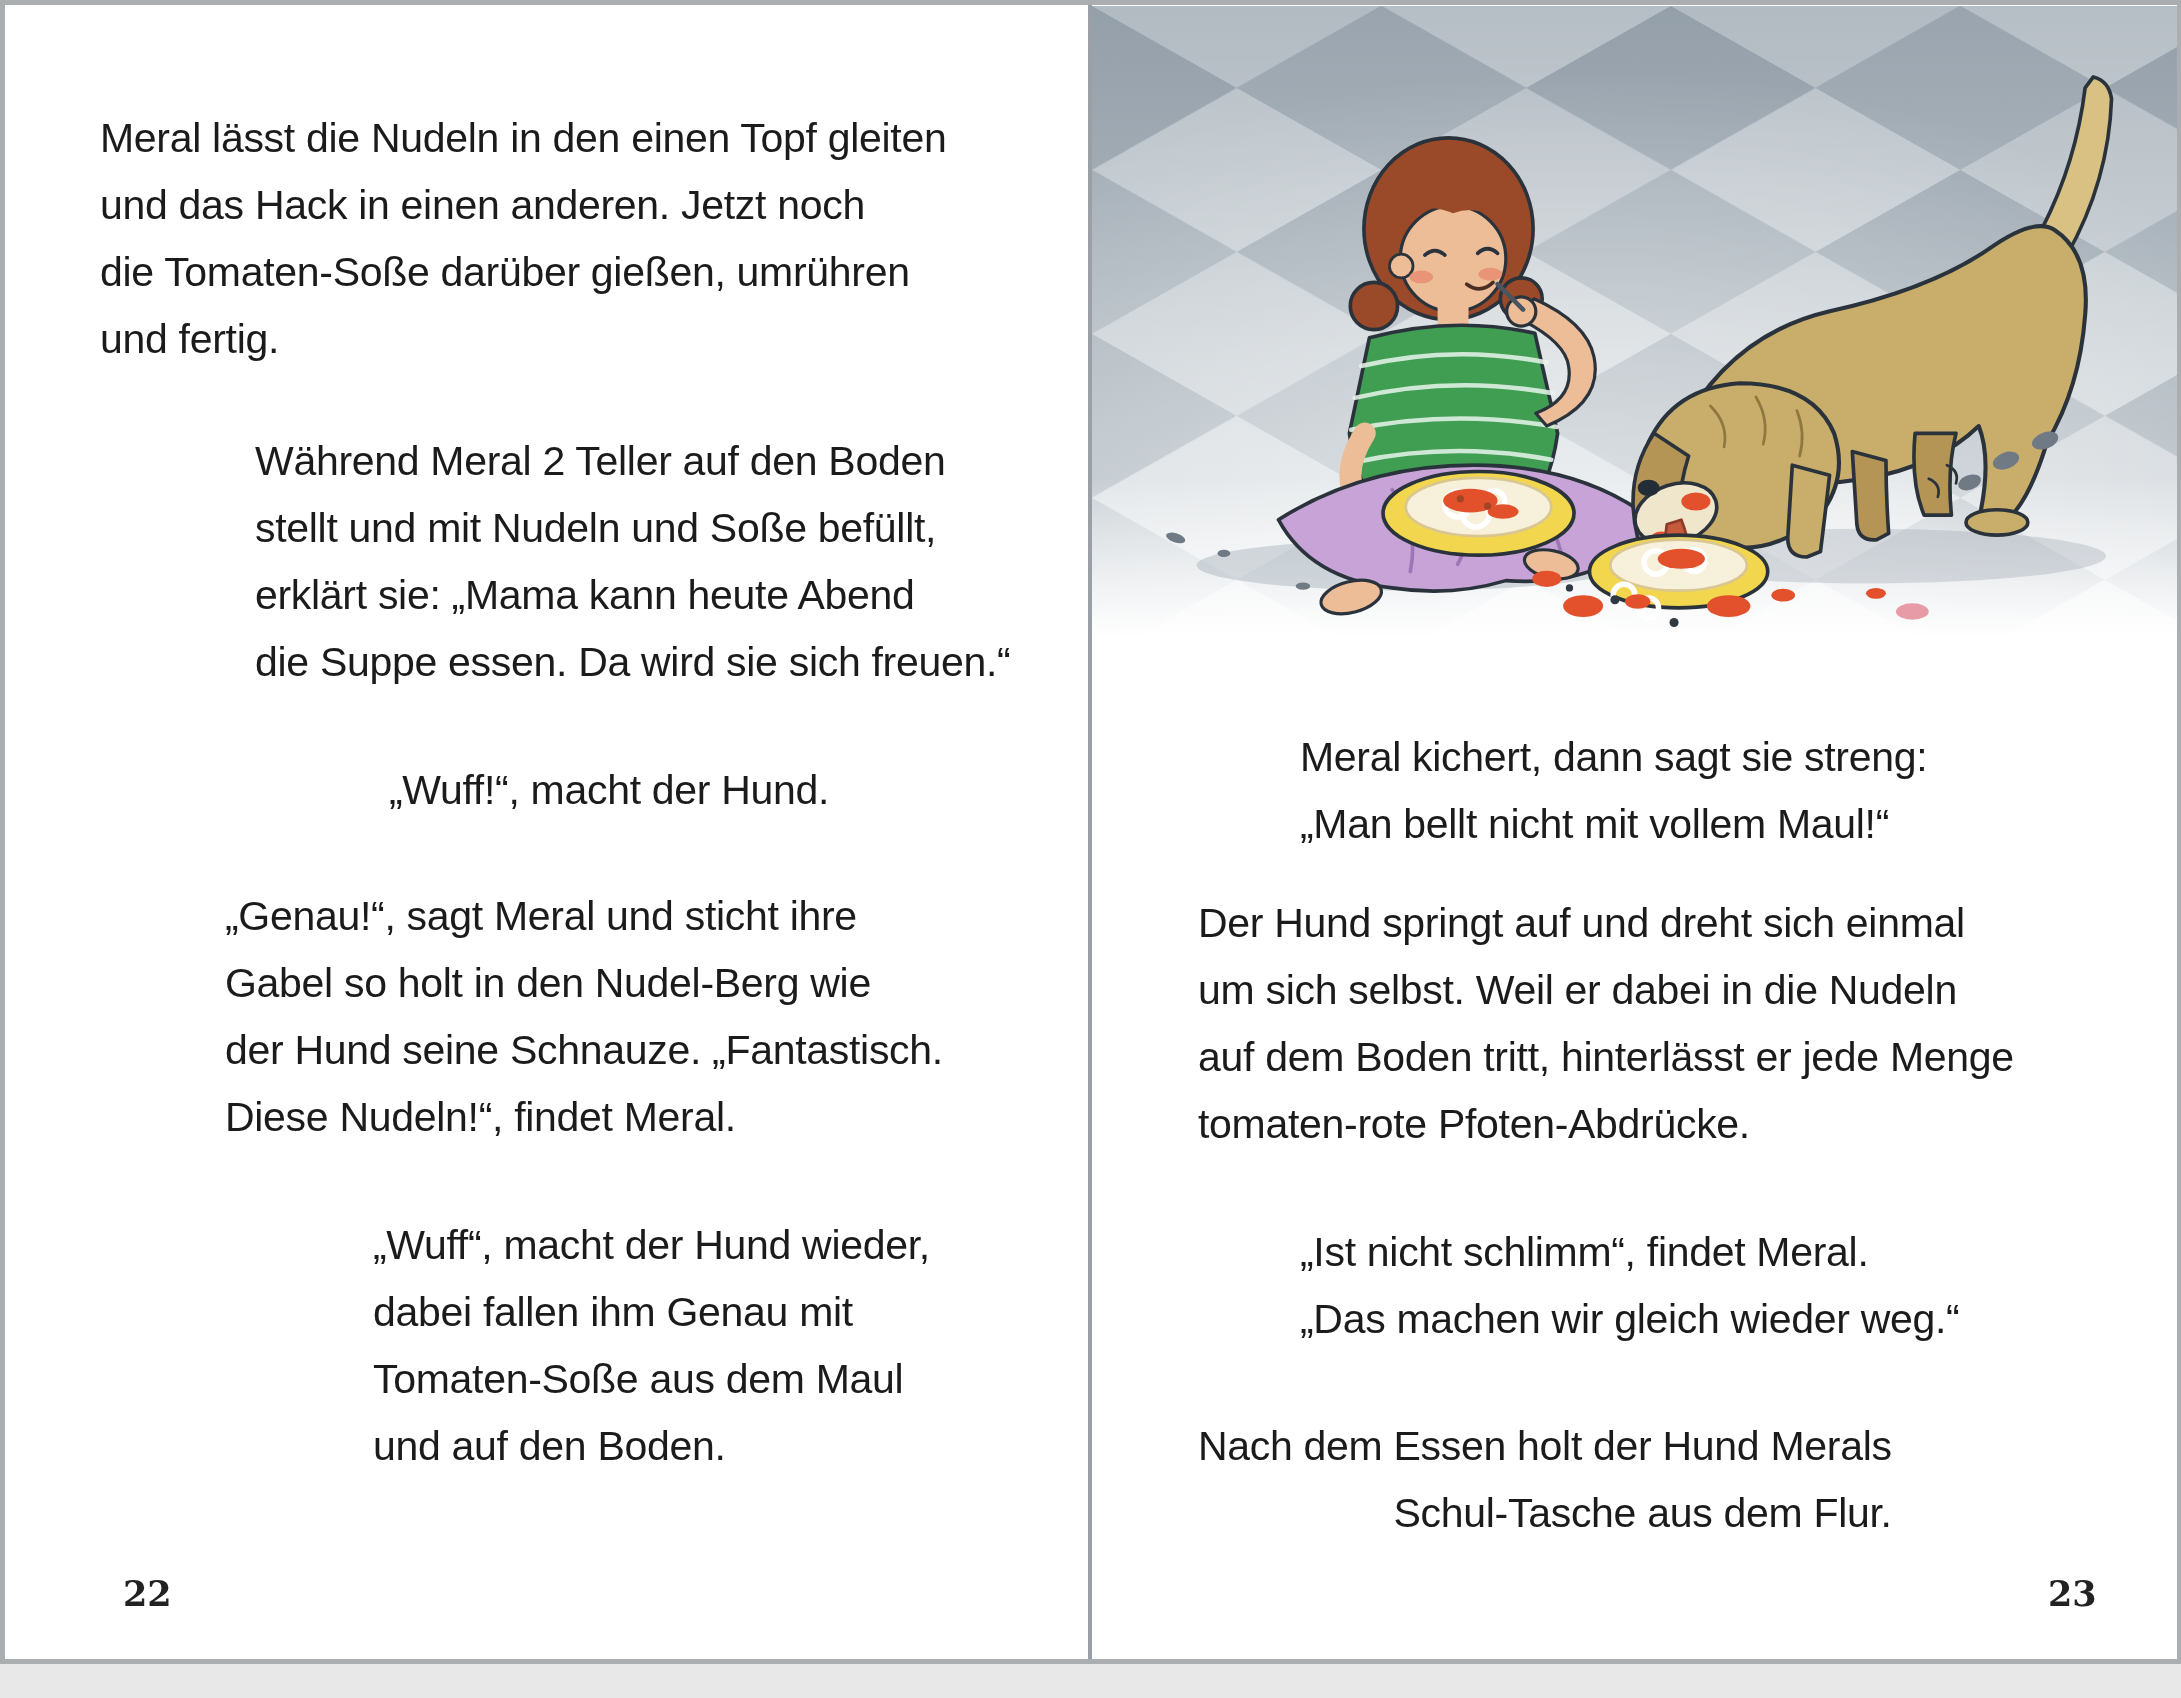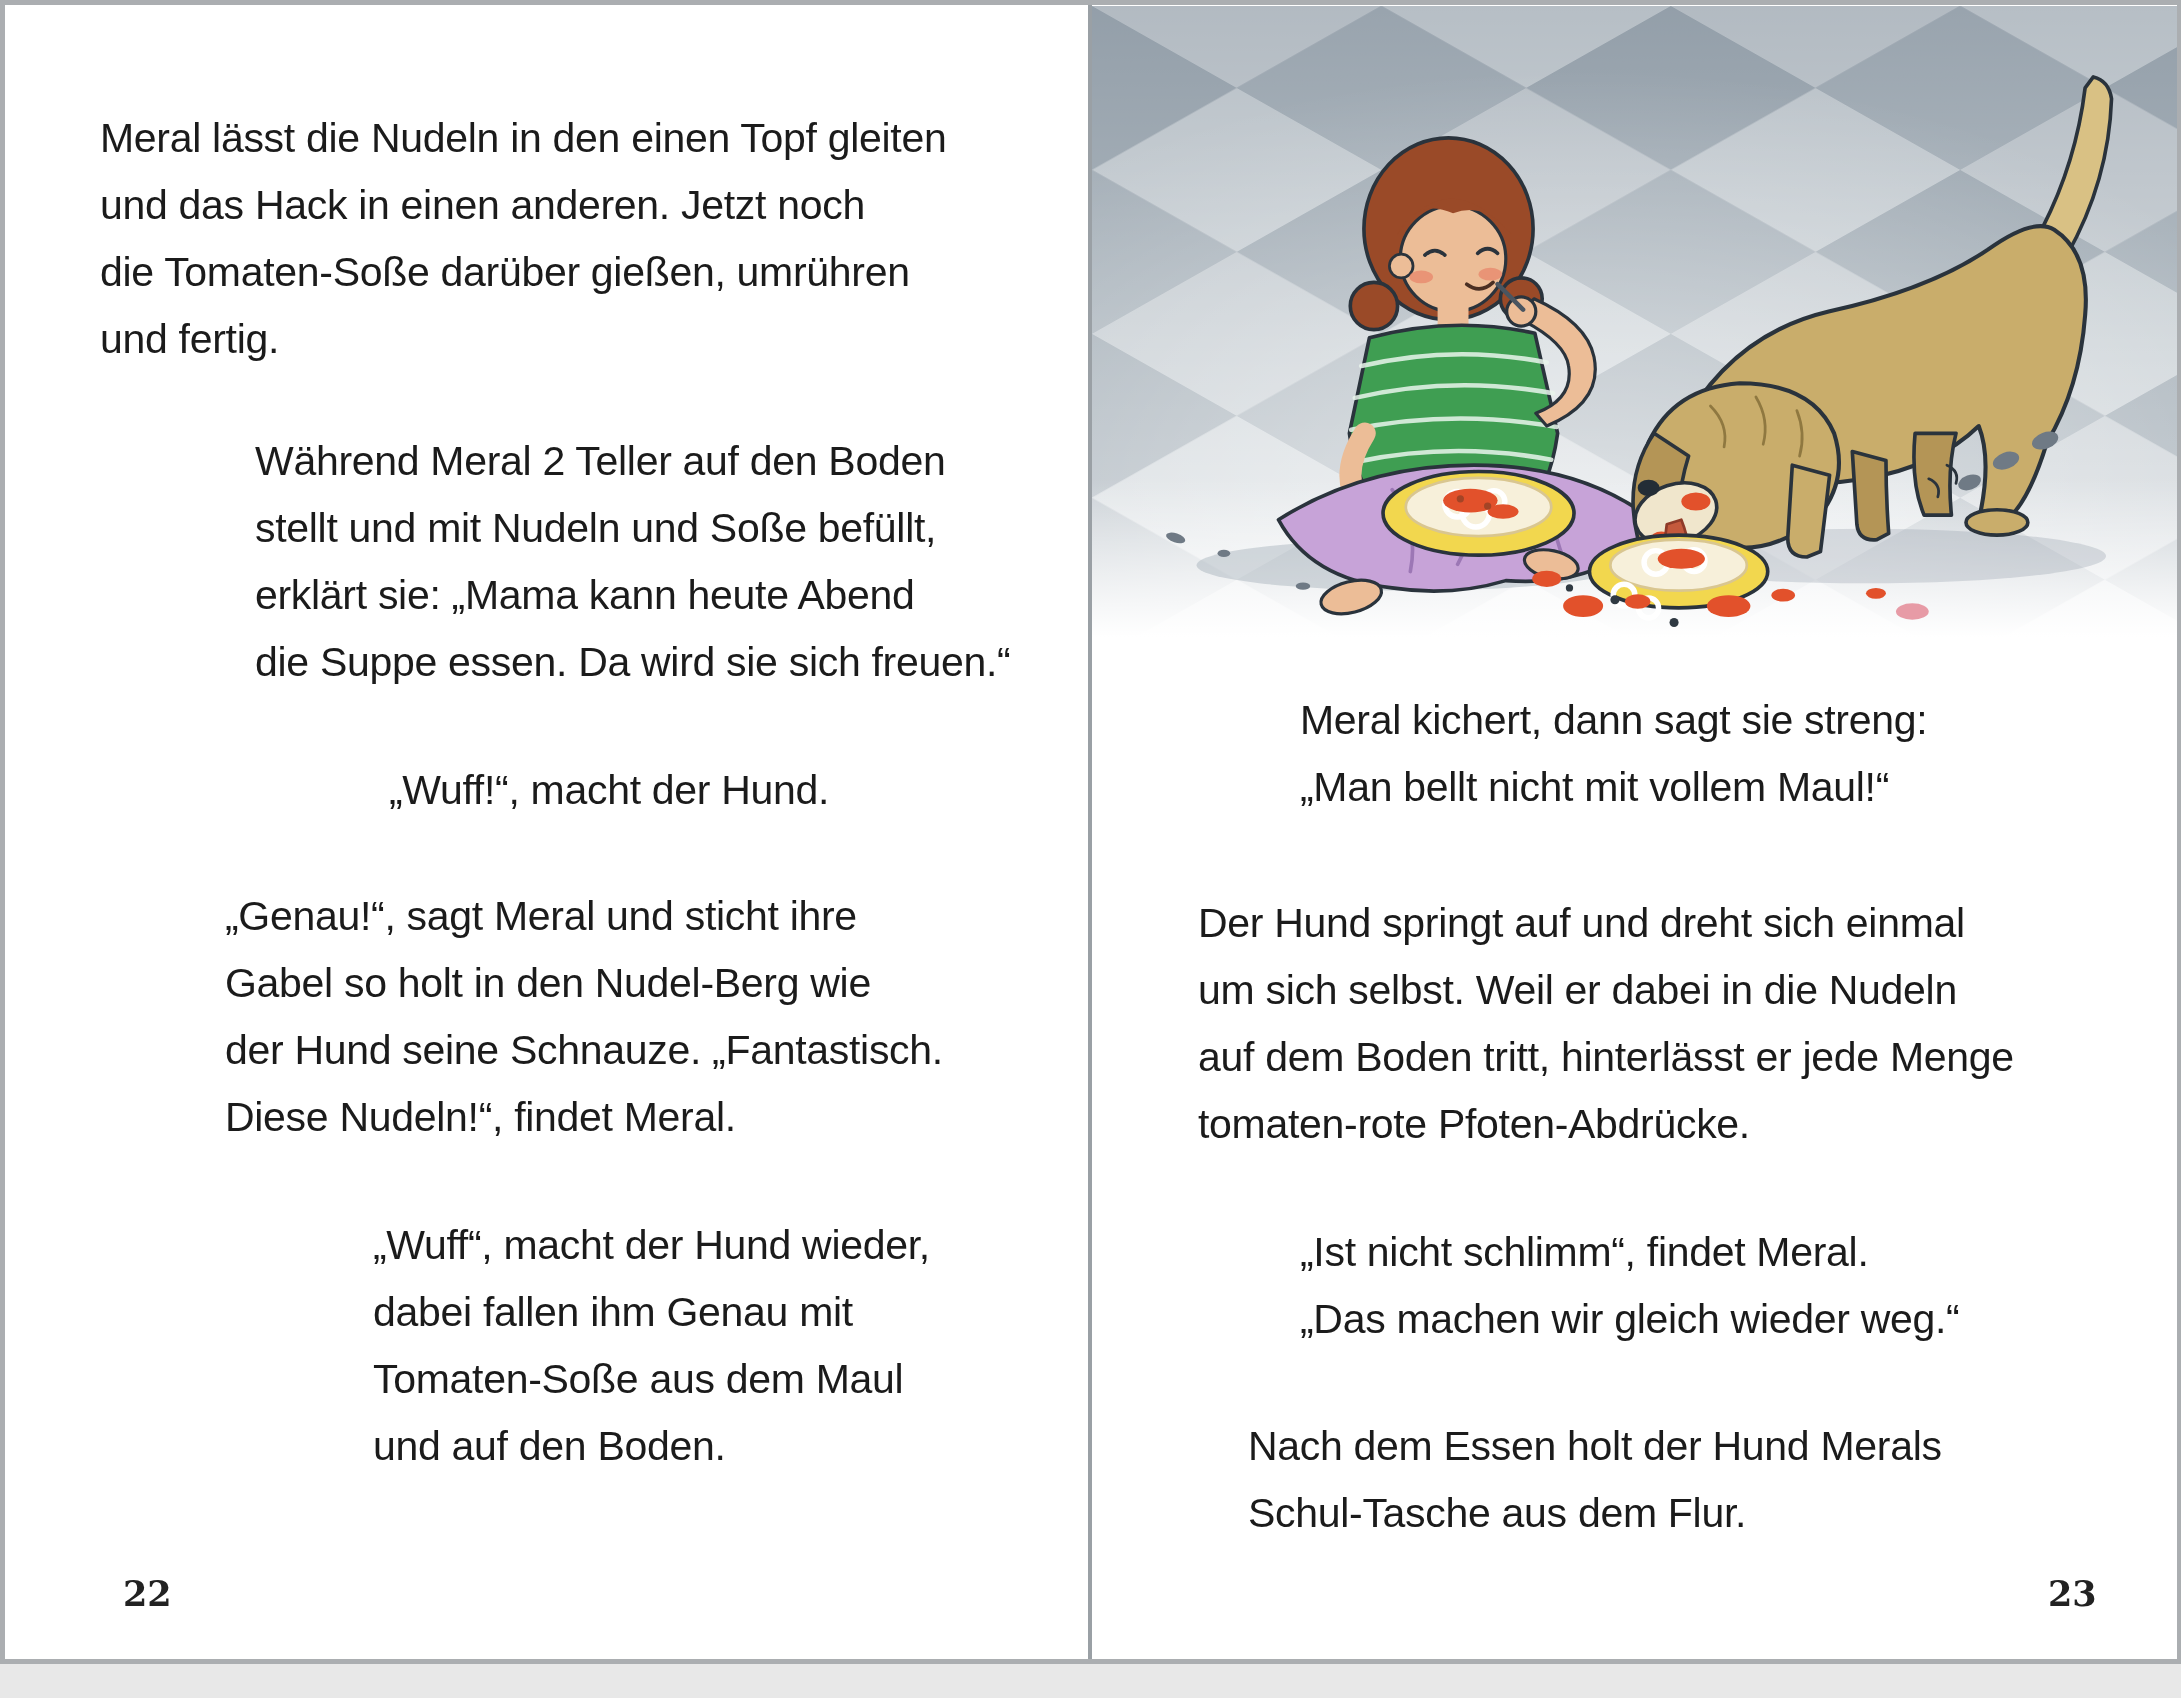--- a/index.html
+++ b/index.html
@@ -210,38 +210,38 @@
           <ellipse cx="1005" cy="500" rx="15" ry="9" transform="rotate(-20 1005 500)"></ellipse>
           <ellipse cx="1048" cy="478" rx="15" ry="9" transform="rotate(-20 1048 478)"></ellipse>
           <ellipse cx="965" cy="524" rx="13" ry="8" transform="rotate(-20 965 524)"></ellipse>
           <ellipse cx="92" cy="585" rx="11" ry="5" transform="rotate(18 92 585)"></ellipse>
           <ellipse cx="145" cy="602" rx="7" ry="4"></ellipse>
           <ellipse cx="232" cy="638" rx="8" ry="4"></ellipse>
         </g>
       </svg>
     </div>
 
-    <div class="para" style="left:1300px; top:687px;">
+    <div class="para" style="left:1300px; top:724px;">
       <div class="line">Meral kichert, dann sagt sie streng:</div>
       <div class="line">„Man bellt nicht mit vollem Maul!“</div>
     </div>
 
     <div class="para" style="left:1198px; top:890px;">
       <div class="line">Der Hund springt auf und dreht sich einmal</div>
       <div class="line">um sich selbst. Weil er dabei in die Nudeln</div>
       <div class="line">auf dem Boden tritt, hinterlässt er jede Menge</div>
       <div class="line">tomaten-rote Pfoten-Abdrücke.</div>
     </div>
 
     <div class="para" style="left:1300px; top:1219px;">
       <div class="line">„Ist nicht schlimm“, findet Meral.</div>
       <div class="line">„Das machen wir gleich wieder weg.“</div>
     </div>
 
-    <div class="para" style="left:1248px; top:1413px;">
+    <div class="para" style="left:1198px; top:1413px;text-align:right;">
       <div class="line">Nach dem Essen holt der Hund Merals</div>
       <div class="line">Schul-Tasche aus dem Flur.</div>
     </div>
 
     <div class="pagenum" style="left:2048px; top:1573px;">23</div>
   </div>
 
   <div class="spine"></div>
   <div class="frame"></div>
 </div>

